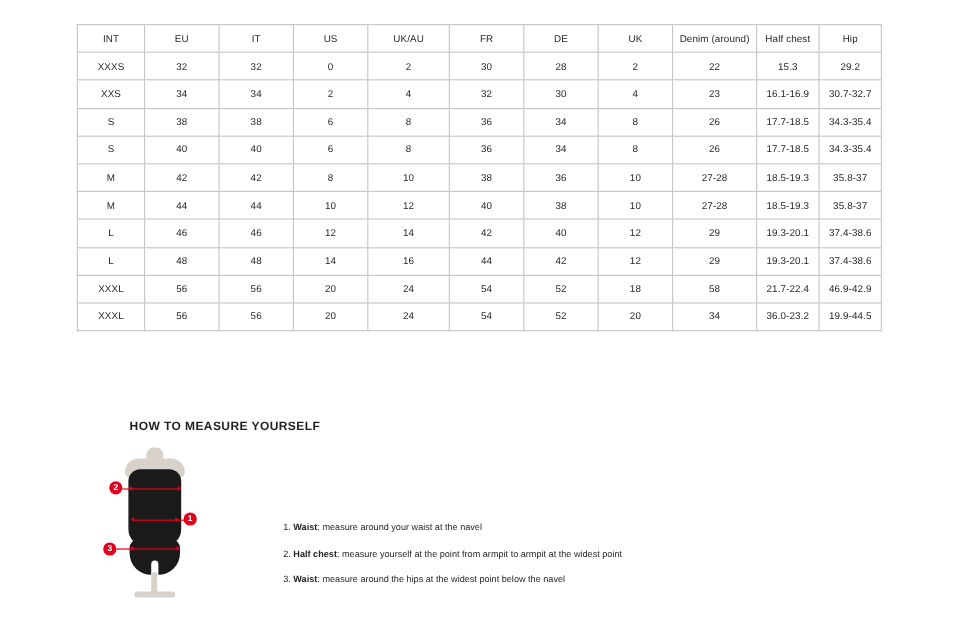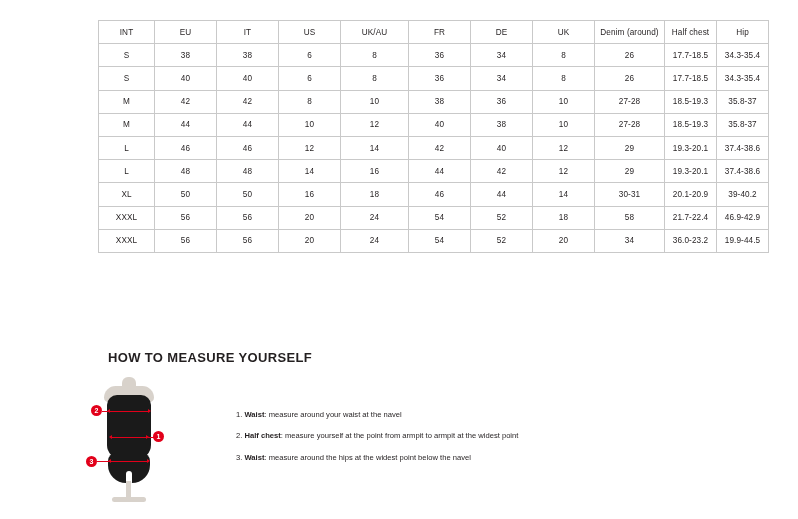--- a/index.html
+++ b/index.html
@@ -17,21 +17,20 @@
     width: 798px;
     height: 519px;
     overflow: hidden;
   }
   
   #size-table-wrap {
     position: absolute;
     left: 64px;
     top: 20px;
     width: 670px;
-    margin-left: 34px;
   }
   table.size-table {
     border-collapse: collapse;
     width: 100%;
     table-layout: fixed;
   }
   table.size-table th,
   table.size-table td {
     border: 1px solid #c9c9c9;
     height: 23.2px;
@@ -58,31 +57,31 @@
   col.c10 { width: 52px; }
 
   
   #measure-section {
     position: absolute;
     left: 64px;
     top: 350px;
     width: 670px;
   }
   #measure-title {
-    font-size: 13px;
+    font-size: 10px;
     font-weight: bold;
     letter-spacing: 0.35px;
     color: #231f20;
     margin-bottom: 10px;
     padding-left: 44px;
   }
   #measure-body {
     position: relative;
     display: flex;
-    align-items: center;
+    align-items: flex-end;
   }
   #figure-area {
     position: relative;
     width: 130px;
     height: 130px;
     flex: 0 0 130px;
   }
   #instructions {
     margin-left: 42px;
     padding-top: 6px;
@@ -208,20 +207,46 @@
           <th>FR</th>
           <th>DE</th>
           <th>UK</th>
           <th>Denim (around)</th>
           <th>Half chest</th>
           <th>Hip</th>
         </tr>
       </thead>
       <tbody>
         <tr>
+          <td>XXXS</td>
+          <td>32</td>
+          <td>32</td>
+          <td>0</td>
+          <td>2</td>
+          <td>30</td>
+          <td>28</td>
+          <td>2</td>
+          <td>22</td>
+          <td>15.3</td>
+          <td>29.2</td>
+        </tr>
+        <tr>
+          <td>XXS</td>
+          <td>34</td>
+          <td>34</td>
+          <td>2</td>
+          <td>4</td>
+          <td>32</td>
+          <td>30</td>
+          <td>4</td>
+          <td>23</td>
+          <td>16.1-16.9</td>
+          <td>30.7-32.7</td>
+        </tr>
+        <tr>
           <td>S</td>
           <td>38</td>
           <td>38</td>
           <td>6</td>
           <td>8</td>
           <td>36</td>
           <td>34</td>
           <td>8</td>
           <td>26</td>
           <td>17.7-18.5</td>
@@ -284,33 +309,20 @@
           <td>48</td>
           <td>48</td>
           <td>14</td>
           <td>16</td>
           <td>44</td>
           <td>42</td>
           <td>12</td>
           <td>29</td>
           <td>19.3-20.1</td>
           <td>37.4-38.6</td>
-        </tr>
-        <tr>
-          <td>XL</td>
-          <td>50</td>
-          <td>50</td>
-          <td>16</td>
-          <td>18</td>
-          <td>46</td>
-          <td>44</td>
-          <td>14</td>
-          <td>30-31</td>
-          <td>20.1-20.9</td>
-          <td>39-40.2</td>
         </tr>
         <tr>
           <td>XXXL</td>
           <td>56</td>
           <td>56</td>
           <td>20</td>
           <td>24</td>
           <td>54</td>
           <td>52</td>
           <td>18</td>

